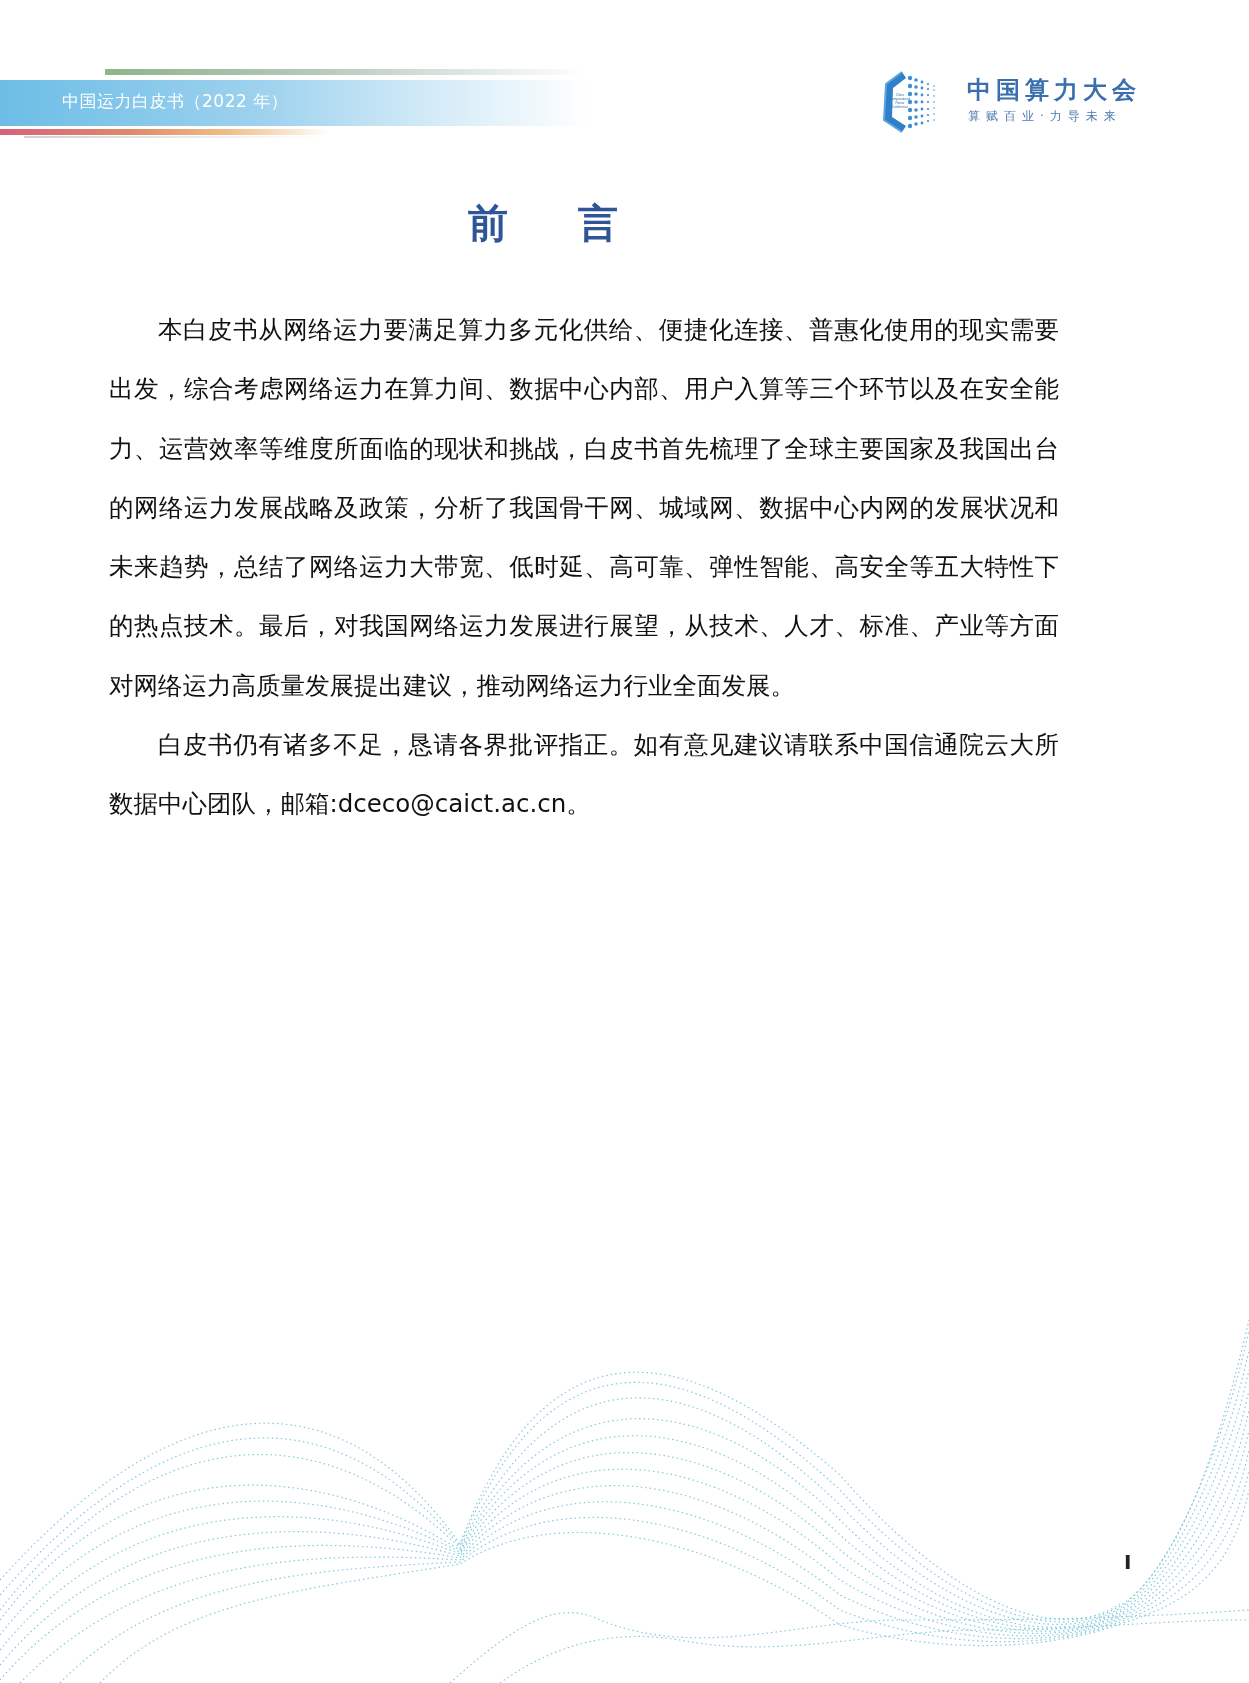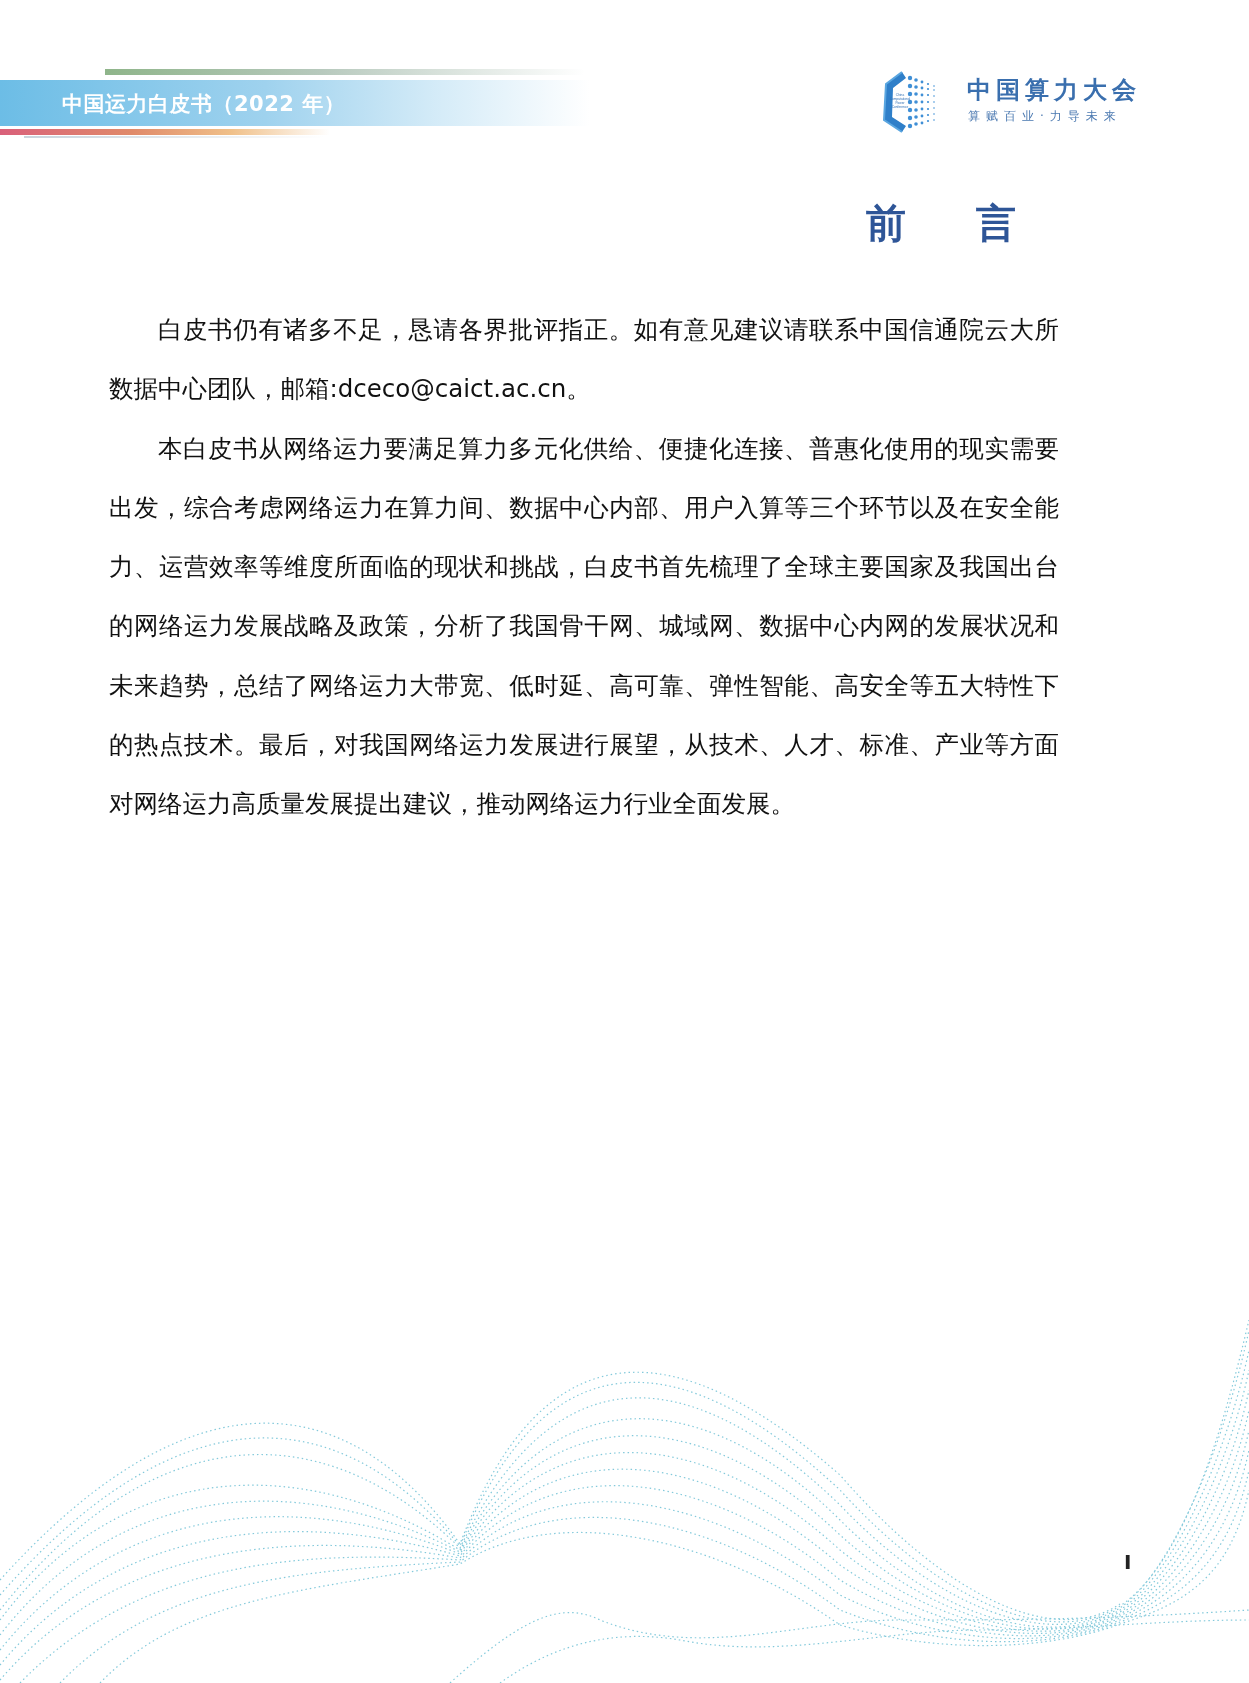--- a/index.html
+++ b/index.html
@@ -6,32 +6,32 @@
   body {
     width: 1249px; height: 1683px; position: relative; overflow: hidden;
     background: #ffffff;
     font-family: "DejaVu Sans", "Liberation Sans", sans-serif;
   }
   .header-band { position: absolute; left: 0; top: 50px; width: 600px; height: 90px; }
   .band-green { position: absolute; left: 105px; top: 19px; width: 480px; height: 6px;
     background: linear-gradient(90deg, #8fb58a 0%, #b7c9bd 45%, rgba(255,255,255,0) 100%); }
   .band-blue { position: absolute; left: 0; top: 30px; width: 590px; height: 46px;
     background: linear-gradient(90deg, #6cbde6 0%, #9fd2ee 45%, #d6ecf8 75%, rgba(255,255,255,0) 100%); }
-  .band-title { position: absolute; left: 62px; top: 40px; font-size: 21px; color: #ffffff; letter-spacing: 0.5px; white-space: nowrap; font-weight: bold; }
+  .band-title { position: absolute; left: 62px; top: 40px; font-size: 17px; color: #ffffff; letter-spacing: 0.5px; white-space: nowrap; }
   .band-red { position: absolute; left: 0; top: 79px; width: 330px; height: 6px;
     background: linear-gradient(90deg, #d9607a 0%, #e08a6a 40%, #f0c089 70%, rgba(255,255,255,0) 100%); }
   .band-grey { position: absolute; left: 24px; top: 86px; width: 300px; height: 2px;
     background: linear-gradient(90deg, #c9d3dc, rgba(255,255,255,0)); }
 
   .logo { position: absolute; left: 880px; top: 68px; width: 300px; height: 70px; }
   .logo-mark { position: absolute; left: 0; top: 0; width: 64px; height: 68px; }
   .logo-name { position: absolute; left: 87px; top: 6px; font-size: 24px; font-weight: bold; color: #3a6fae; letter-spacing: 5px; white-space: nowrap; text-align: center; }
   .logo-slogan { position: absolute; left: 88px; top: 40px; font-size: 12px; color: #4a78b0; letter-spacing: 6px; white-space: nowrap; }
 
-  .page-title { position: absolute; left: 0; width: 1086px; top: 196px; text-align: right;
+  .page-title { position: absolute; left: 0; width: 1086px; top: 196px; text-align: center;
     font-size: 40px; font-weight: bold; color: #2e5597; letter-spacing: 70px; text-indent: 70px; }
 
   .body-text { position: absolute; left: 109px; top: 300px; width: 950px;
     font-size: 24.5px; line-height: 59.3px; color: #111111; text-align: justify; }
   .body-text p { margin: 0; text-indent: 2em; }
 
   .wave { position: absolute; left: 0; top: 1320px; width: 1249px; height: 363px; }
   .page-number { position: absolute; left: 1124px; top: 1550px; font-size: 20px; font-weight: bold; color: #222; }
 </style>
 </head>
@@ -91,22 +91,22 @@
     <text x="20" y="36" font-size="3.2" fill="#2f6fb5" text-anchor="middle" font-family="Liberation Sans, sans-serif">Power</text>
     <text x="20" y="40" font-size="3.2" fill="#2f6fb5" text-anchor="middle" font-family="Liberation Sans, sans-serif">Conference</text>
   </svg>
   <div class="logo-name">中国算力大会</div>
   <div class="logo-slogan">算赋百业·力导未来</div>
 </div>
 
 <div class="page-title">前言</div>
 
 <div class="body-text">
+  <p>本白皮书从网络运力要满足算力多元化供给、便捷化连接、普惠化使用的现实需要出发，综合考虑网络运力在算力间、数据中心内部、用户入算等三个环节以及在安全能力、运营效率等维度所面临的现状和挑战，白皮书首先梳理了全球主要国家及我国出台的网络运力发展战略及政策，分析了我国骨干网、城域网、数据中心内网的发展状况和未来趋势，总结了网络运力大带宽、低时延、高可靠、弹性智能、高安全等五大特性下的热点技术。最后，对我国网络运力发展进行展望，从技术、人才、标准、产业等方面对网络运力高质量发展提出建议，推动网络运力行业全面发展。</p>
   <p>白皮书仍有诸多不足，恳请各界批评指正。如有意见建议请联系中国信通院云大所数据中心团队，邮箱:dceco@caict.ac.cn。</p>
-  <p>本白皮书从网络运力要满足算力多元化供给、便捷化连接、普惠化使用的现实需要出发，综合考虑网络运力在算力间、数据中心内部、用户入算等三个环节以及在安全能力、运营效率等维度所面临的现状和挑战，白皮书首先梳理了全球主要国家及我国出台的网络运力发展战略及政策，分析了我国骨干网、城域网、数据中心内网的发展状况和未来趋势，总结了网络运力大带宽、低时延、高可靠、弹性智能、高安全等五大特性下的热点技术。最后，对我国网络运力发展进行展望，从技术、人才、标准、产业等方面对网络运力高质量发展提出建议，推动网络运力行业全面发展。</p>
 </div>
 
 <svg class="wave" viewBox="0 0 1249 363" preserveAspectRatio="none">
   <g fill="none" stroke="#5bb8cf" stroke-width="1.2" stroke-dasharray="1.5 3" opacity="0.75">
     <path d="M0 300 C120 140 300 130 460 230 C560 40 720 80 840 200 C940 300 1050 330 1120 290 C1180 250 1230 120 1249 30"></path>
     <path d="M0 315 C120 160 300 150 460 232 C560 60 720 100 840 215 C940 305 1050 330 1120 292 C1180 255 1230 140 1249 50"></path>
     <path d="M0 330 C120 180 300 170 460 234 C560 80 720 120 840 230 C940 310 1050 330 1120 294 C1180 260 1230 160 1249 70"></path>
     <path d="M0 345 C120 200 300 190 460 236 C560 100 720 140 840 245 C940 315 1050 330 1120 296 C1180 265 1230 180 1249 90"></path>
     <path d="M0 360 C120 220 300 210 460 238 C560 120 720 160 840 260 C940 320 1050 330 1120 298 C1180 270 1230 200 1249 110"></path>
     <path d="M20 363 C140 240 300 230 460 240 C560 140 720 180 840 275 C940 325 1050 330 1120 300 C1180 275 1230 220 1249 130"></path>

